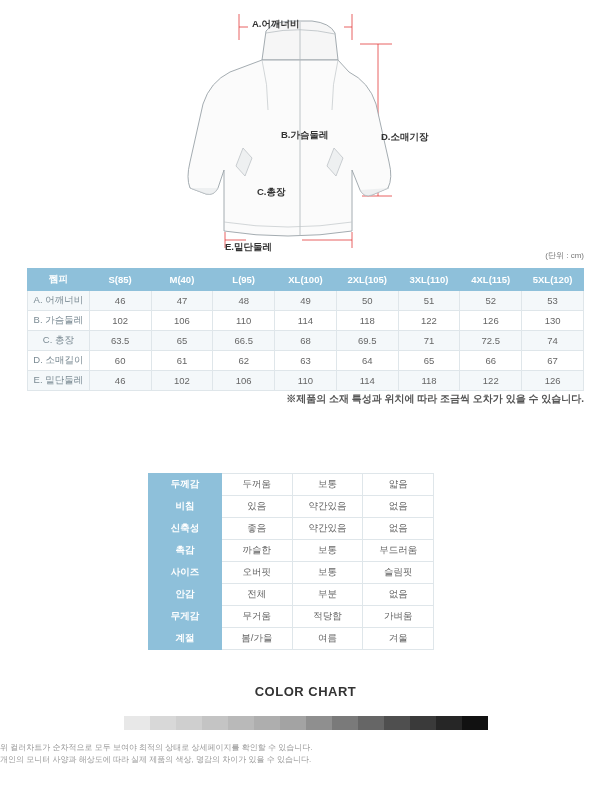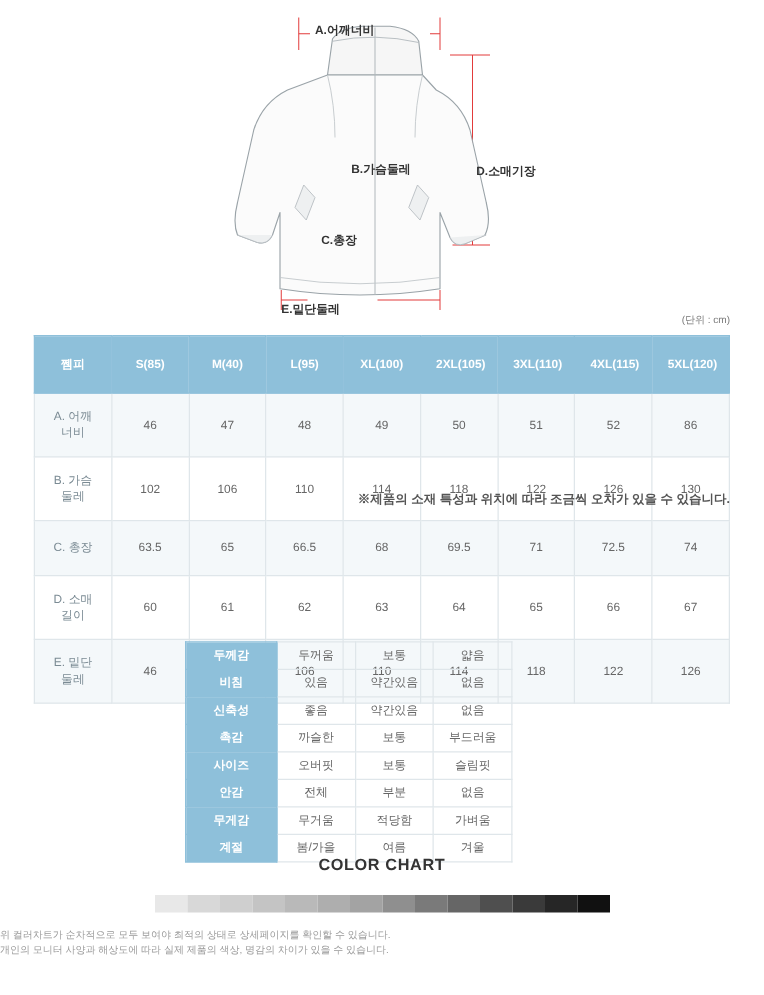--- a/index.html
+++ b/index.html
@@ -60,21 +60,21 @@
     width: 557px;
     table-layout: fixed;
   }
   table.size-table th,
   table.size-table td {
     border: 1px solid #dfe6ea;
     height: 19px;
     text-align: center;
     font-size: 9.5px;
     color: #666;
-    padding: 12px;
+    padding: 0;
   }
   table.size-table thead th {
     background: #8ec0da;
     color: #ffffff;
     font-weight: bold;
     font-size: 9.5px;
     border: 1px solid #8ec0da;
     height: 21px;
   }
   table.size-table tbody tr:nth-child(odd) td {
@@ -97,23 +97,22 @@
 
   
   .attr-wrap {
     position: absolute;
     left: 148px;
     top: 473px;
     width: 286px;
   }
   table.attr-table {
     border-collapse: collapse;
-    width: 262px;
+    width: 286px;
     table-layout: fixed;
-    margin-top: 40px;
   }
   table.attr-table td {
     border: 1px solid #dfe6ea;
     height: 21px;
     text-align: center;
     font-size: 9.5px;
     color: #666;
     padding: 0;
   }
   table.attr-table td.attr-head {
@@ -240,21 +239,21 @@
     <tbody id="size-body">
         <tr>
           <td class="rowhead">A. 어깨너비</td>
           <td>46</td>
           <td>47</td>
           <td>48</td>
           <td>49</td>
           <td>50</td>
           <td>51</td>
           <td>52</td>
-          <td>86</td>
+          <td>53</td>
         </tr>
         <tr>
           <td class="rowhead">B. 가슴둘레</td>
           <td>102</td>
           <td>106</td>
           <td>110</td>
           <td>114</td>
           <td>118</td>
           <td>122</td>
           <td>126</td>

